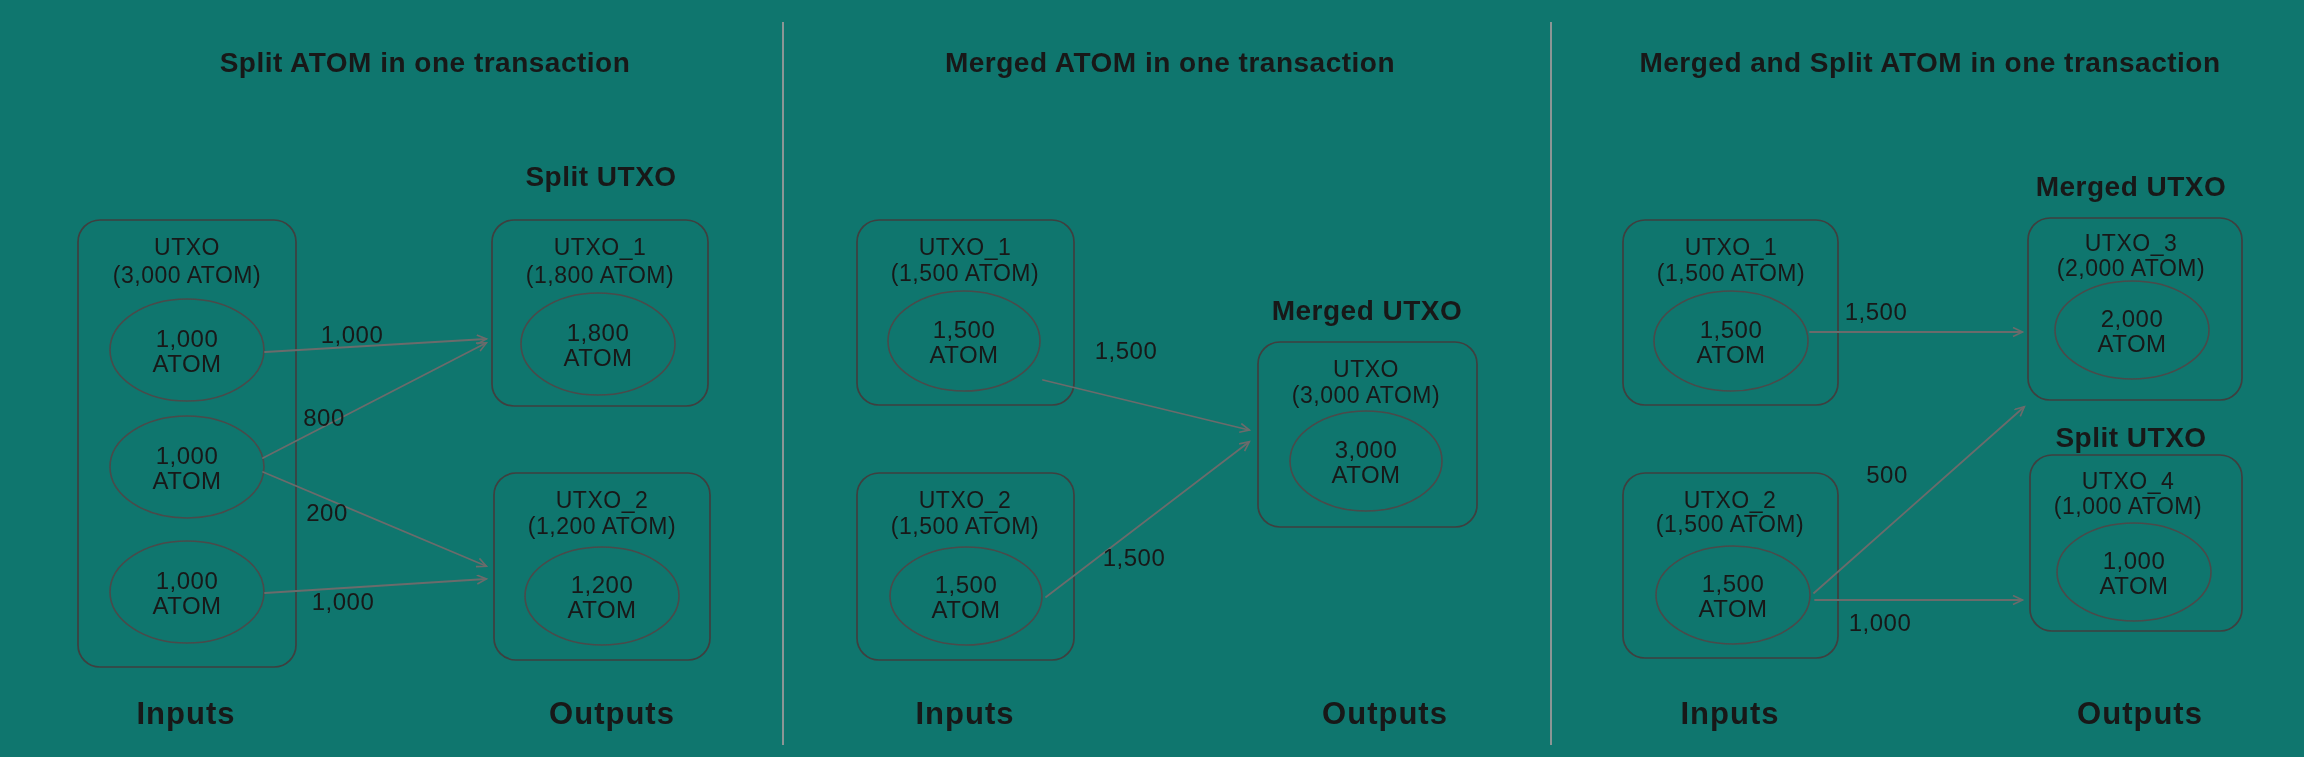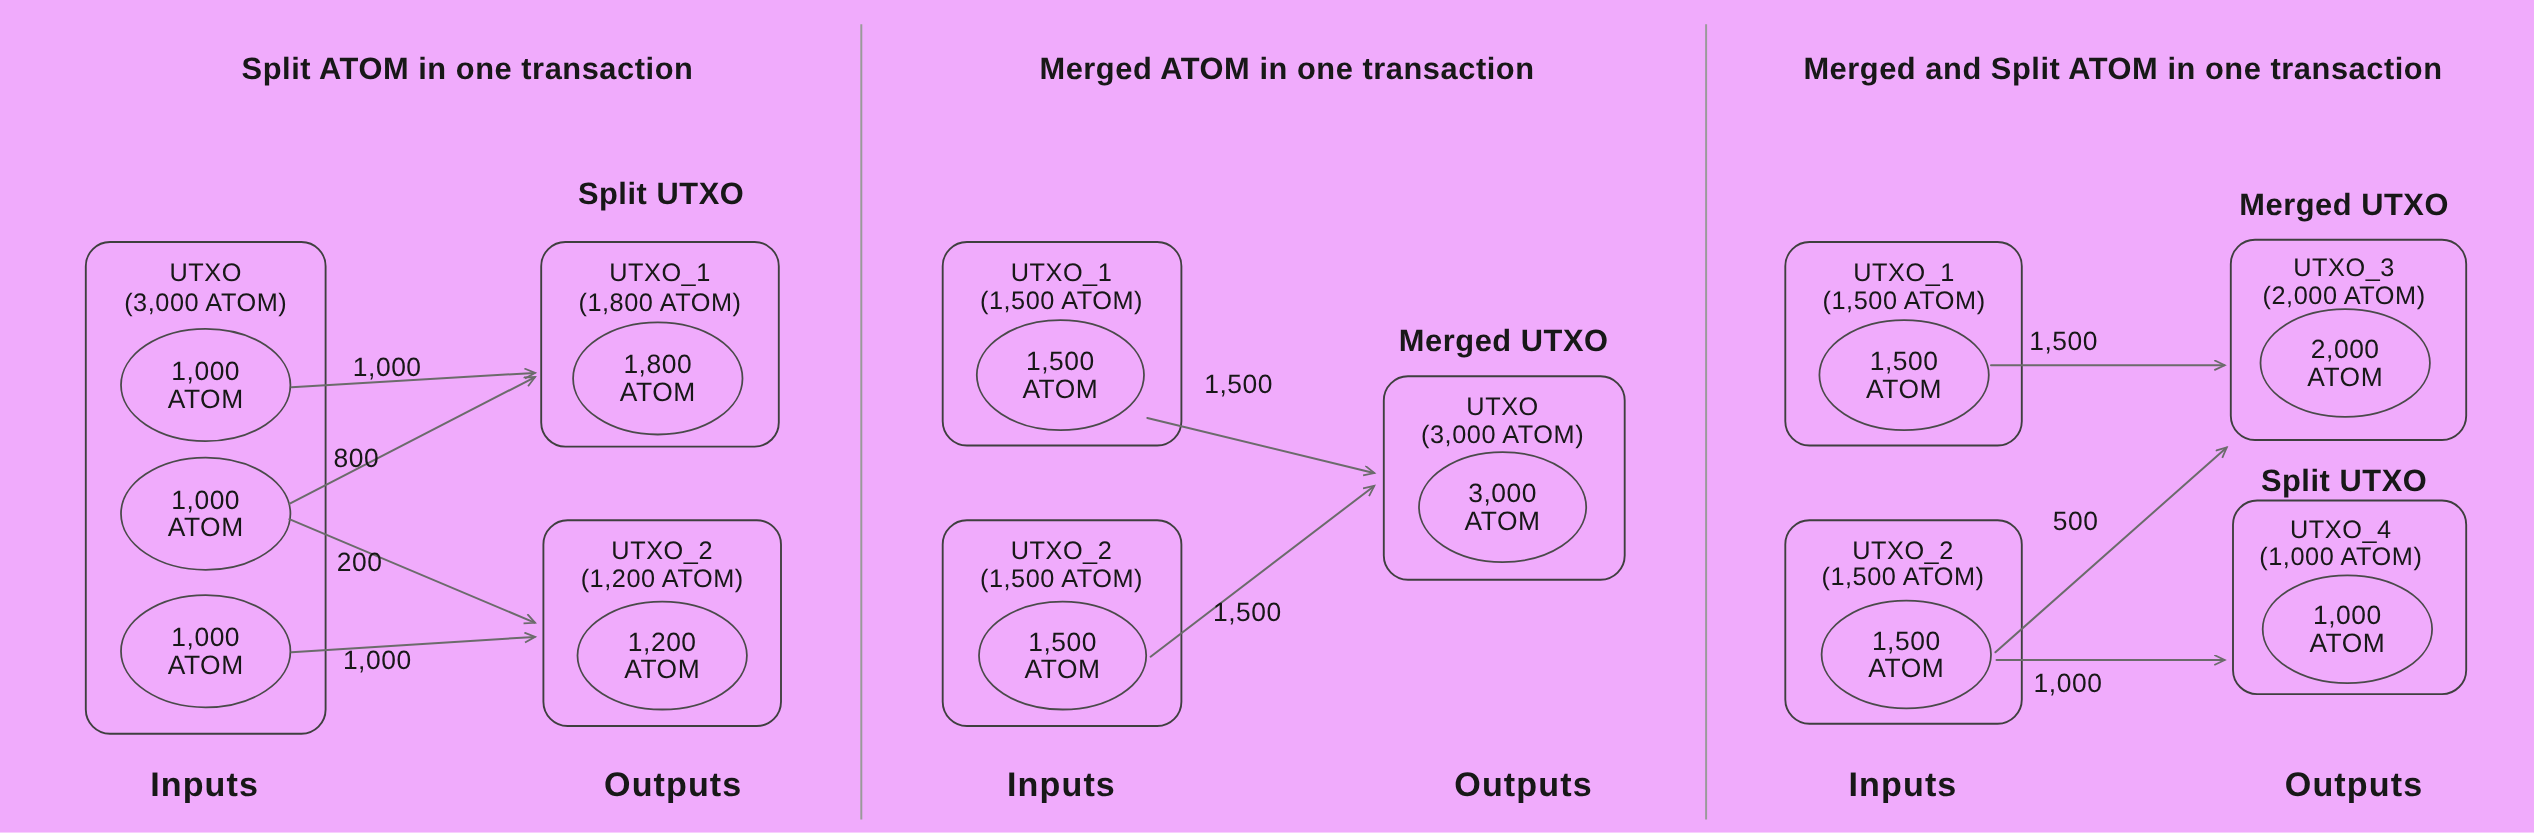--- a/index.html
+++ b/index.html
@@ -1,16 +1,16 @@
 <!DOCTYPE html>
 <html><head>
 <meta charset="utf-8">
 <style>
   html, body { margin: 0; padding: 0; background: #ffffff; }
-  .stage { width: 2304px; height: 757px; position: relative; background: #f0abfc; overflow: hidden; }
+  .stage { width: 2304px; height: 757px; position: relative; background: #0f766e; overflow: hidden; }
   svg { display: block; }
   svg text {
     font-family: "Liberation Sans", sans-serif;
     fill: #181818;
     text-anchor: middle;
     dominant-baseline: central;
     letter-spacing: 0.5px;
   }
   .title   { font-size: 28px; font-weight: 600; }
   .glabel  { font-size: 28px; font-weight: 600; }

